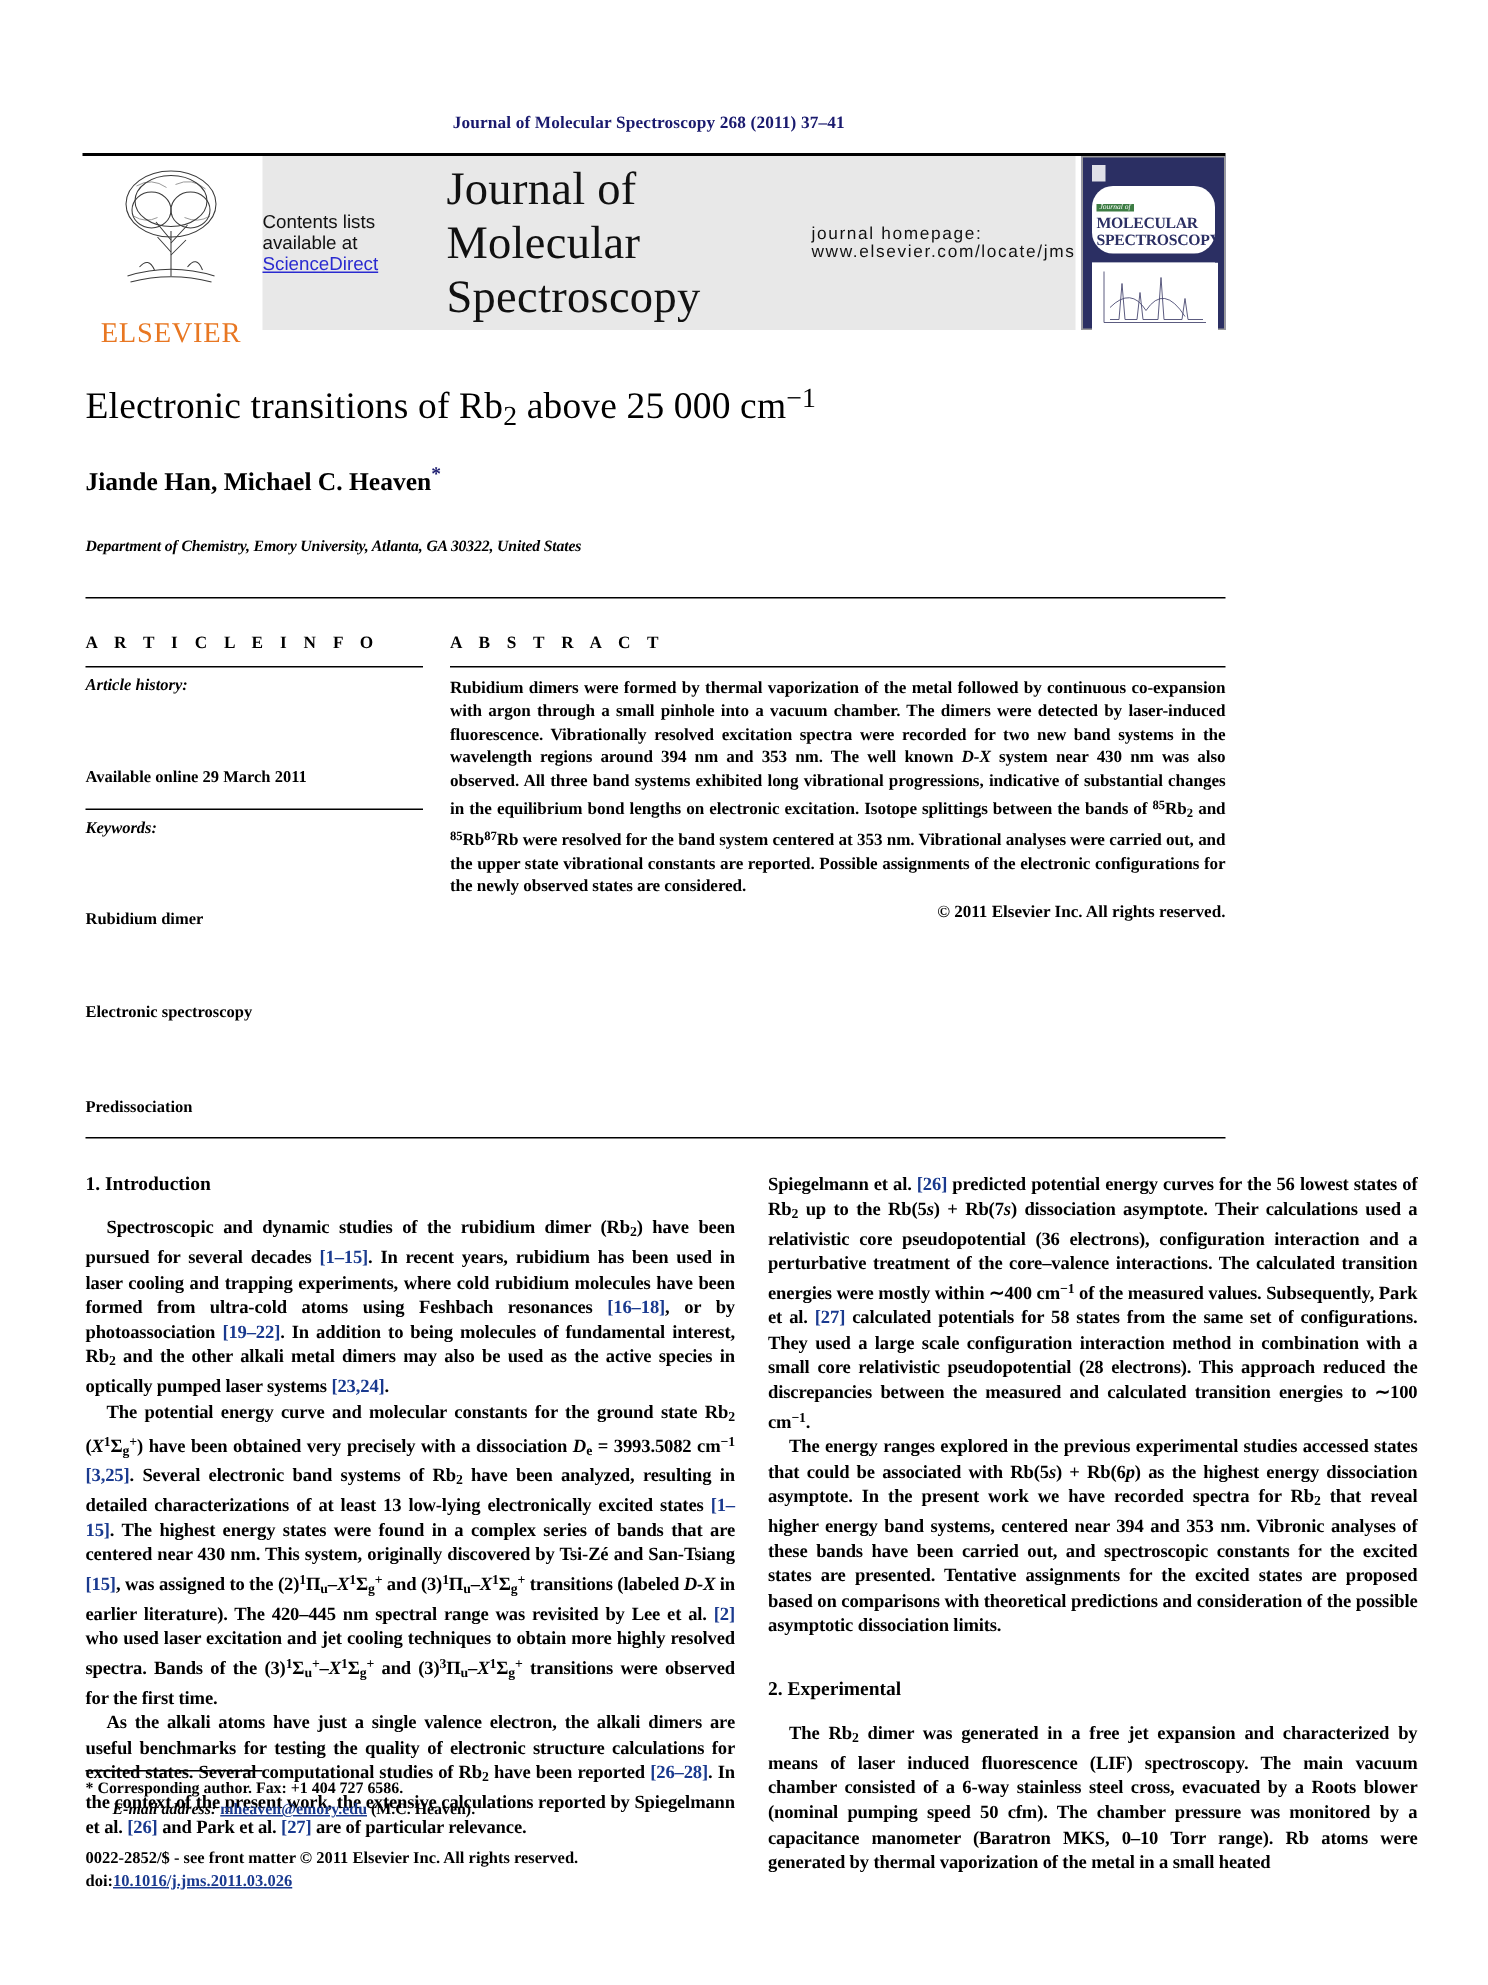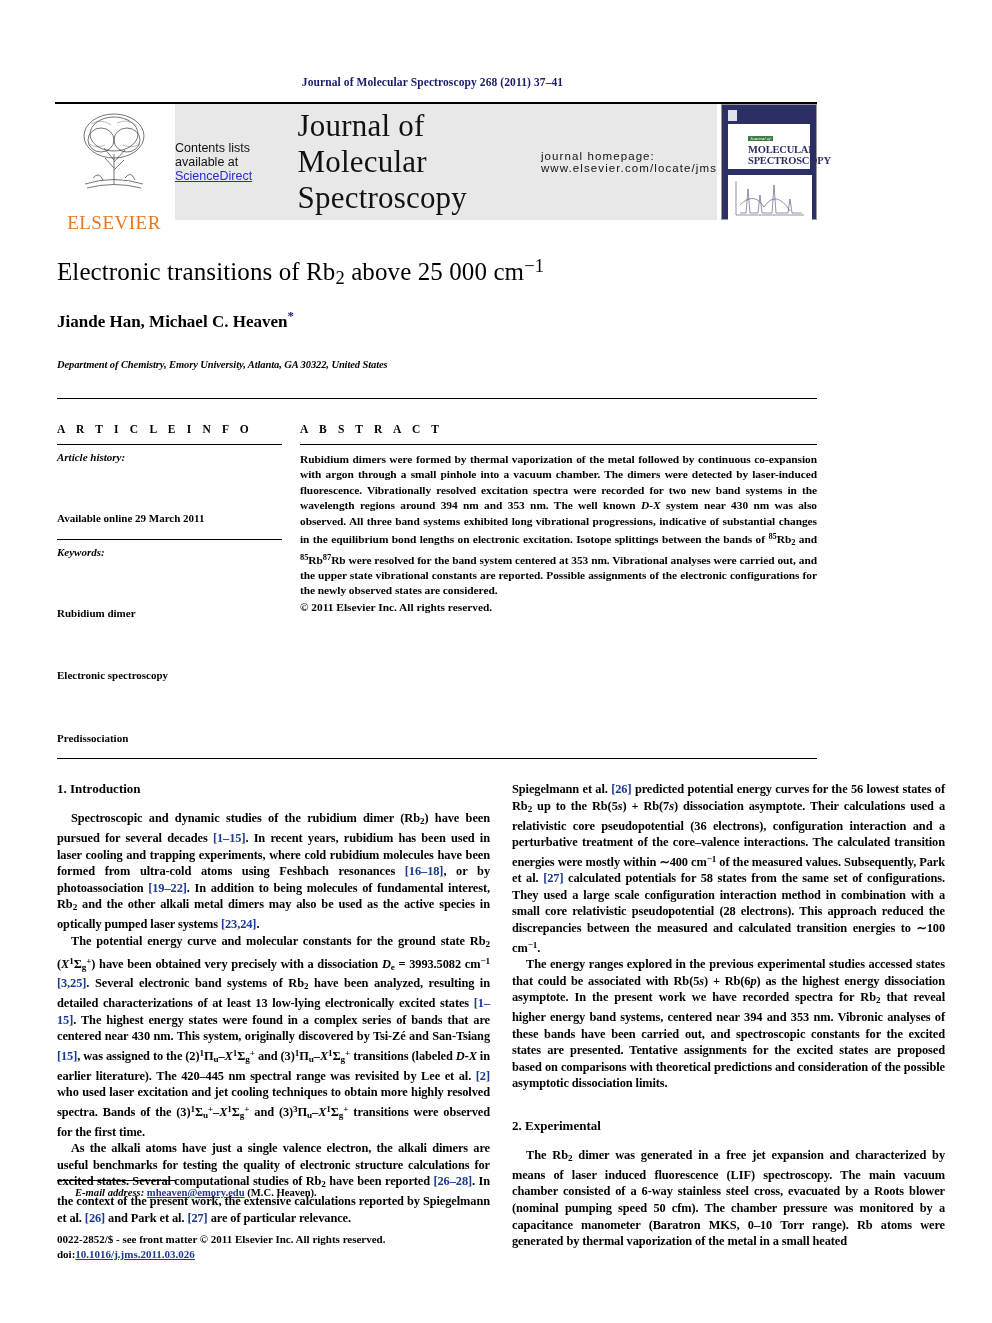--- a/index.html
+++ b/index.html
@@ -83,21 +83,21 @@
     margin-left: 4px;
     background: #2b2f63;
     border: 1px solid #9a9a9a;
     position: relative;
     padding: 5px 6px;
     display: flex; flex-direction: column;
   }
   .cover-topbar { height: 14px; display:flex; align-items:center; }
   .cover-els { width: 9px; height: 11px; background: #ffffff; opacity: .85; }
   .cover-label {
-    background: #ffffff; margin-top: 3px; padding: 2px 2px 3px 20px;
+    background: #ffffff; margin-top: 3px; padding: 2px 2px 3px 3px; border-radius: 14px;
   }
   .cover-jof {
     font-family: "Liberation Serif", serif;
     font-size: 5px; color: #2b2f63; font-style: italic;
     background: #3d7d44; color: #fff; display:inline-block; padding:0 2px;
   }
   .cover-mol {
     font-family: "Liberation Serif", serif;
     font-size: 10.5px; color: #2b2f63; line-height: 11px; font-weight:bold;
     letter-spacing: -0.2px;
@@ -168,21 +168,21 @@
     font-family: "Liberation Serif", serif;
     font-weight: bold;
     font-size: 11.4px;
     line-height: 15.4px;
     text-align: justify;
     letter-spacing: -0.05px;
   }
   .abs-copy {
     font-family: "Liberation Serif", serif;
     font-weight: bold; font-size: 11.4px;
-    margin-top: 2px;
+    text-align: right; margin-top: 2px;
   }
 
   
   .body-cols {
     margin: 22px 24px 0 57px;
     display: flex;
     gap: 22px;
   }
   .col { width: 433px; flex: 0 0 433px; }
   h2.sec-title {
@@ -352,20 +352,24 @@
     <div class="col">
       <p class="body">Spiegelmann et al. <span class="cite">[26]</span> predicted potential energy curves for the 56 lowest states of Rb<sub>2</sub> up to the Rb(5<span class="it">s</span>) + Rb(7<span class="it">s</span>) dissociation asymptote. Their calculations used a relativistic core pseudopotential (36 electrons), configuration interaction and a perturbative treatment of the core–valence interactions. The calculated transition energies were mostly within ∼400 cm<sup>−1</sup> of the measured values. Subsequently, Park et al. <span class="cite">[27]</span> calculated potentials for 58 states from the same set of configurations. They used a large scale configuration interaction method in combination with a small core relativistic pseudopotential (28 electrons). This approach reduced the discrepancies between the measured and calculated transition energies to ∼100 cm<sup>−1</sup>.</p>
       <p class="body">The energy ranges explored in the previous experimental studies accessed states that could be associated with Rb(5<span class="it">s</span>) + Rb(6<span class="it">p</span>) as the highest energy dissociation asymptote. In the present work we have recorded spectra for Rb<sub>2</sub> that reveal higher energy band systems, centered near 394 and 353 nm. Vibronic analyses of these bands have been carried out, and spectroscopic constants for the excited states are presented. Tentative assignments for the excited states are proposed based on comparisons with theoretical predictions and consideration of the possible asymptotic dissociation limits.</p>
       <h2 class="sec-title spaced">2. Experimental</h2>
       <p class="body first">The Rb<sub>2</sub> dimer was generated in a free jet expansion and characterized by means of laser induced fluorescence (LIF) spectroscopy. The main vacuum chamber consisted of a 6-way stainless steel cross, evacuated by a Roots blower (nominal pumping speed 50 cfm). The chamber pressure was monitored by a capacitance manometer (Baratron MKS, 0–10 Torr range). Rb atoms were generated by thermal vaporization of the metal in a small heated</p>
     </div>
   </div>
 
   <div class="footnote">
     <div class="fn-rule"></div>
+    <div class="fn-line">
+      <span>*</span>
+      <span>Corresponding author. Fax: +1 404 727 6586.</span>
+    </div>
     <div class="fn-line indent">
       <span class="fn-em">E-mail address:</span>
       <a class="fn-link" href="#">mheaven@emory.edu</a>
       <span>(M.C. Heaven).</span>
     </div>
   </div>
 
   <div class="page-footer">
     <div class="pf-line">0022-2852/$ - see front matter © 2011 Elsevier Inc. All rights reserved.</div>
     <div class="pf-line">

